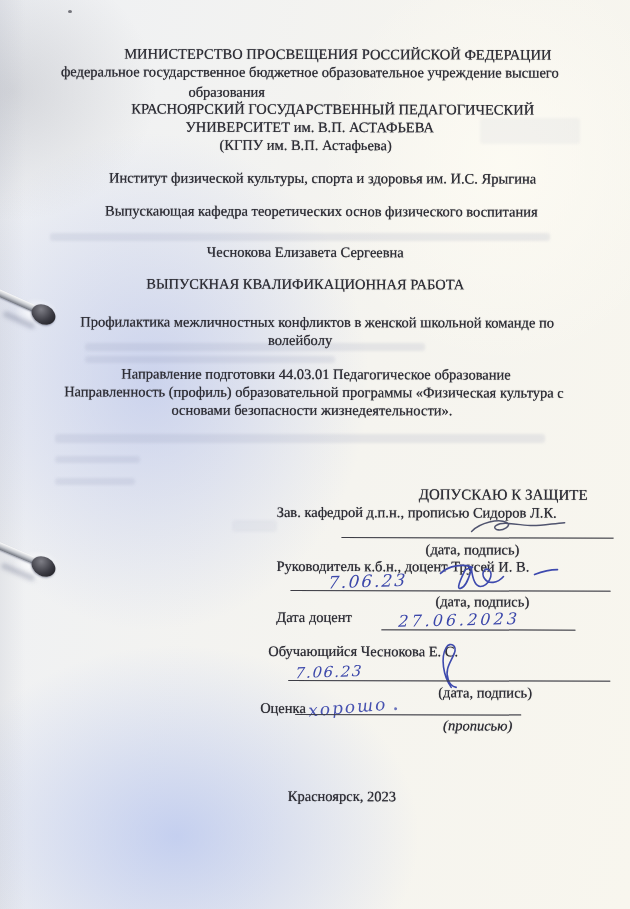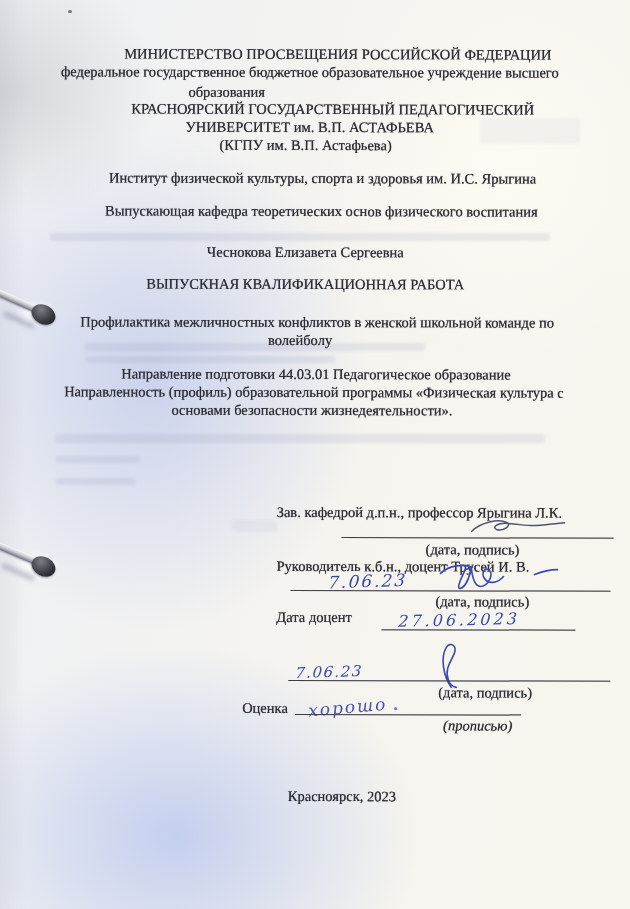--- a/index.html
+++ b/index.html
@@ -87,49 +87,51 @@
     <div class="pline centered" style="left:6px;top:244px;">Чеснокова Елизавета Сергеевна</div>
     <div class="pline centered" style="left:6px;top:276px;">ВЫПУСКНАЯ КВАЛИФИКАЦИОННАЯ РАБОТА</div>
 
     <div class="pline centered" style="left:18px;top:314px;">Профилактика межличностных конфликтов в женской школьной команде по</div>
     <div class="pline centered" style="left:1px;top:332px;">волейболу</div>
 
     <div class="pline centered" style="left:17px;top:366px;">Направление подготовки 44.03.01 Педагогическое образование</div>
     <div class="pline centered" style="left:15px;top:384px;">Направленность (профиль) образовательной программы «Физическая культура с</div>
     <div class="pline centered" style="left:13px;top:402px;">основами безопасности жизнедеятельности».</div>
 
-    <div class="pline" style="left:278px;top:504px;">Зав. кафедрой д.п.н., профессор Ярыгина Л.К.</div>
+    <div class="pline" style="left:420px;top:486px;font-size:15px;">ДОПУСКАЮ К ЗАЩИТЕ</div>
+    <div class="pline" style="left:278px;top:504px;">Зав. кафедрой д.п.н., прописью Сидоров Л.К.</div>
 
     <svg class="sig" style="left:470px;top:515px;" width="100" height="24" viewBox="0 0 100 24">
       <path d="M3 16 C 12 7, 30 3, 38 7 C 44 10, 34 16, 28 14 C 23 12, 28 7, 40 8 C 52 9, 58 10, 64 10 C 74 10, 84 8, 96 7" stroke="#50546e" stroke-width="1.5"></path>
     </svg>
     <div class="uline" style="left:343px;top:537px;width:272px;"></div>
     <div class="pline" style="left:427px;top:541px;">(дата, подпись)</div>
 
     <div class="pline" style="left:278px;top:558px;">Руководитель к.б.н., доцент Трусей И. В.</div>
     <div class="hand" style="left:330px;top:571px;font-size:17px;letter-spacing:2px;transform:rotate(-2deg) skewX(-6deg);">7.06.23</div>
     <svg class="sig" style="left:436px;top:561px;" width="125" height="32" viewBox="0 0 125 32">
       <path d="M6 12 C 14 4, 30 2, 38 6 L31 8 C 25 20, 22 28, 26 27 C 32 26, 35 14, 37 8 C 38 16, 40 25, 46 25 C 54 25, 59 13, 55 9 C 51 5, 46 11, 50 17 C 54 23, 63 22, 69 15" stroke="#3e4aae" stroke-width="1.6"></path>
       <path d="M100 13 C 110 9, 117 8, 123 8" stroke="#3e4aae" stroke-width="1.6"></path>
     </svg>
     <div class="uline" style="left:292px;top:590px;width:320px;"></div>
     <div class="pline" style="left:437px;top:593px;">(дата, подпись)</div>
 
     <div class="pline" style="left:278px;top:609px;">Дата доцент</div>
     <div class="hand" style="left:400px;top:610px;font-size:16px;letter-spacing:3px;transform:rotate(-1.5deg) skewX(-5deg);">27.06.2023</div>
     <div class="uline" style="left:383px;top:629px;width:194px;"></div>
 
+    <div class="pline" style="left:270px;top:643px;">Обучающийся Чеснокова Е. С.</div>
     <div class="hand" style="left:297px;top:663px;font-size:15px;letter-spacing:1.5px;transform:rotate(-2deg) skewX(-6deg);">7.06.23</div>
     <svg class="sig" style="left:432px;top:641px;" width="40" height="48" viewBox="0 0 40 48">
       <path d="M21 46 C 13 35, 10 16, 16 6 C 20 0, 27 4, 24 12 C 21 20, 14 28, 18 38 C 19 42, 22 45, 26 46" stroke="#3e4aae" stroke-width="1.6"></path>
     </svg>
     <div class="uline" style="left:290px;top:680px;width:322px;"></div>
     <div class="pline" style="left:440px;top:684px;">(дата, подпись)</div>
 
-    <div class="pline" style="left:244px;top:700px;">Оценка</div>
+    <div class="pline" style="left:262px;top:700px;">Оценка</div>
     <div class="hand" style="left:310px;top:697px;font-size:17px;letter-spacing:2px;transform:rotate(-5deg);color:#4752b0;">хорошо</div>
     <div class="ink-dot" style="left:396px;top:707px;"></div>
     <div class="uline" style="left:297px;top:714px;width:226px;"></div>
     <div class="pline" style="left:445px;top:717px;font-style:italic;">(прописью)</div>
 
     <div class="pline centered" style="left:44px;top:788px;">Красноярск, 2023</div>
   </div>
 
   <div>
     <div class="halo" style="left:14px;top:298px;width:44px;height:30px;"></div>

